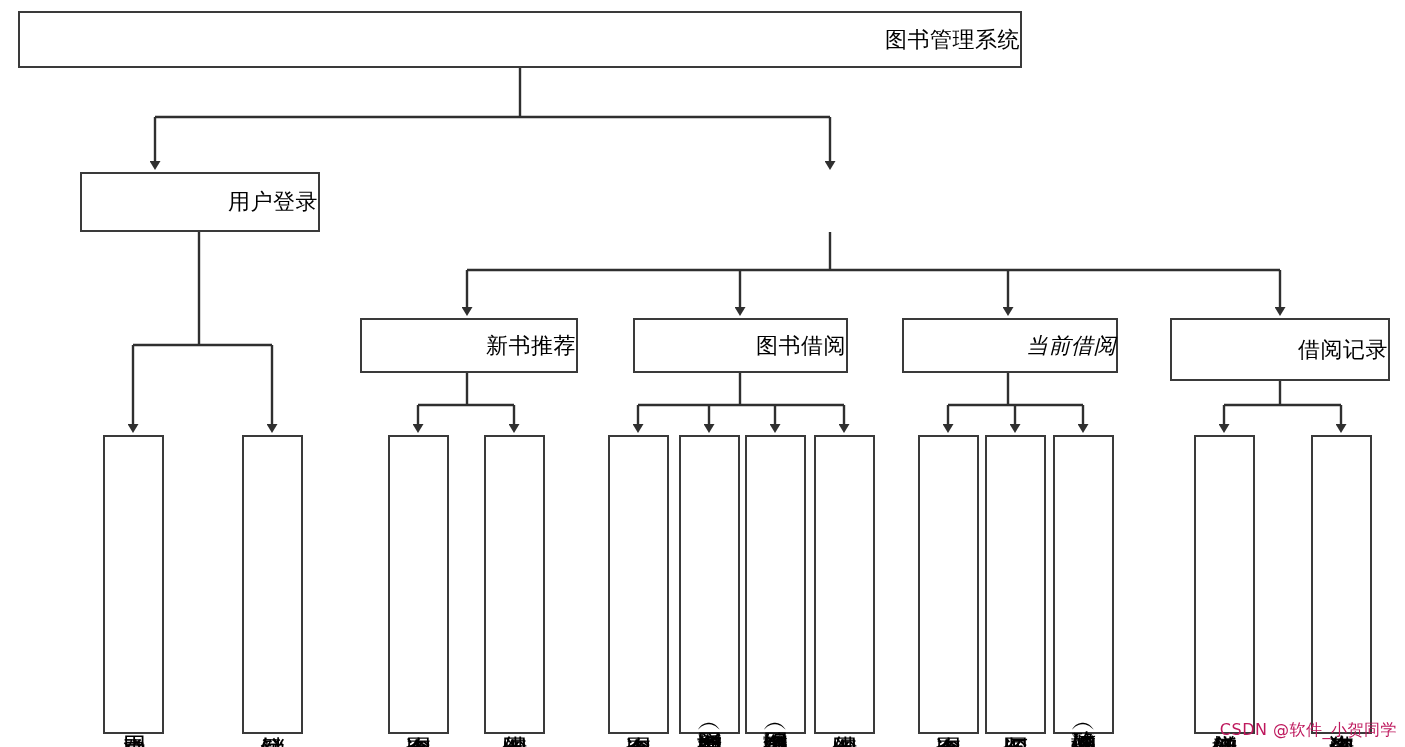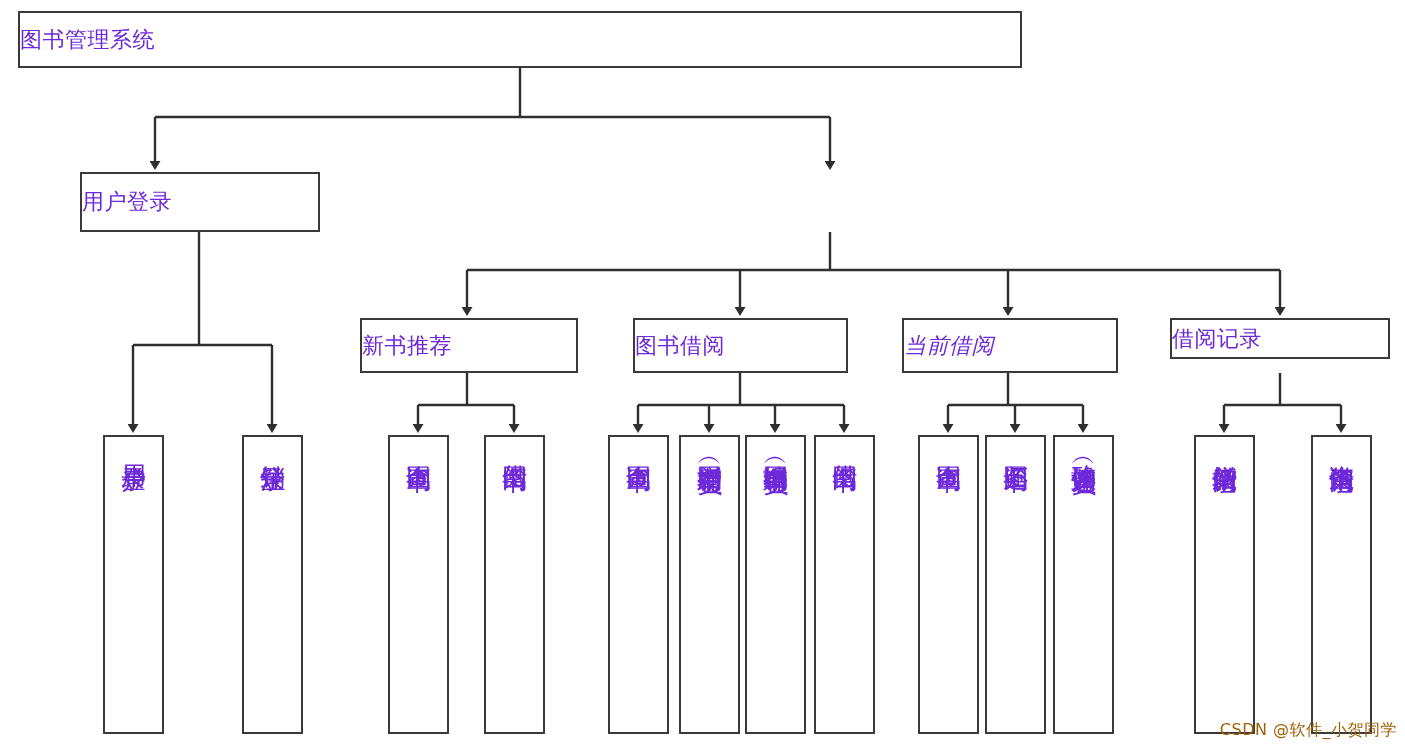--- a/index.html
+++ b/index.html
@@ -28,22 +28,22 @@
     height: 747px;
     pointer-events: none;
   }
   .node {
     position: absolute;
     box-sizing: border-box;
     border: 2px solid #3a3a3a;
     background: #ffffff;
     display: flex;
     align-items: center;
-    justify-content: flex-start;
-    color: #6d28d9;
+    justify-content: flex-end;
+    color: #000000;
     line-height: 1.18;
   }
   .node.horizontal {
     font-size: 22px;
     letter-spacing: 0.5px;
   }
   .node.vertical {
     writing-mode: vertical-rl;
     text-orientation: upright;
     font-size: 25px;
@@ -58,21 +58,21 @@
     display: block;
   }
   .node.root {
     font-size: 22px;
   }
   #watermark {
     position: absolute;
     right: 8px;
     bottom: 6px;
     font-size: 16px;
-    color: #a16207;
+    color: #be185d;
     letter-spacing: 0.5px;
     user-select: none;
     white-space: nowrap;
   }
 </style>
 </head>
 <body>
 
 <div id="diagram-root">
 
@@ -136,21 +136,21 @@
 
   <div class="node horizontal" style="left:360px; top:318px; width:218px; height:55px;">
     <span class="label">新书推荐</span>
   </div>
   <div class="node horizontal" style="left:633px; top:318px; width:215px; height:55px;">
     <span class="label">图书借阅</span>
   </div>
   <div class="node horizontal" style="left:902px; top:318px; width:216px; height:55px;font-style:italic;">
     <span class="label">当前借阅</span>
   </div>
-  <div class="node horizontal" style="left:1170px; top:318px; width:220px; height:41px;">
+  <div class="node horizontal" style="left:1170px; top:318px; width:220px; height:63px;">
     <span class="label">借阅记录</span>
   </div>
 
   <div class="node vertical" style="left:103px; top:435px; width:61px; height:299px;">
     <span class="label">用户登录</span>
   </div>
   <div class="node vertical" style="left:242px; top:435px; width:61px; height:299px;">
     <span class="label">注销登录</span>
   </div>
 

